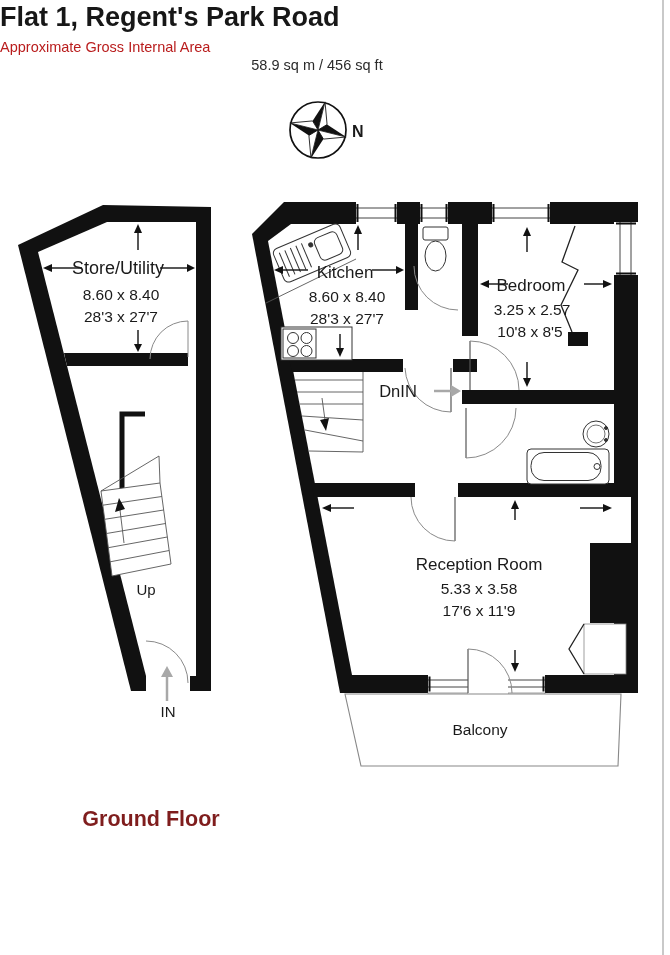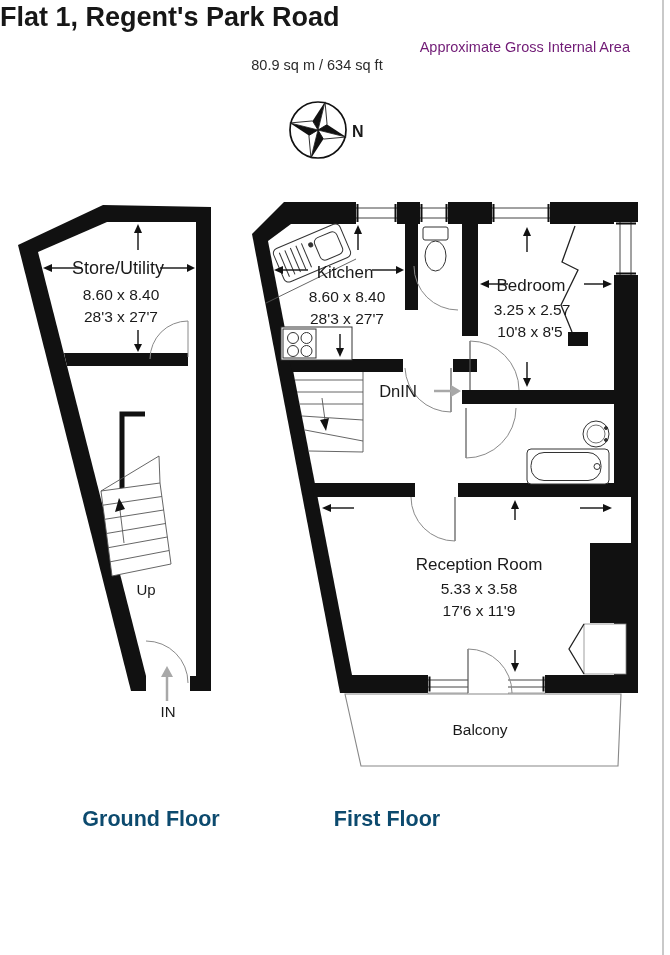--- a/index.html
+++ b/index.html
@@ -1,43 +1,43 @@
 <!DOCTYPE html>
 <html><head>
 <meta charset="utf-8">
 <style>
   html,body{margin:0;padding:0;background:#fff;}
   .page{position:relative;width:670px;height:955px;background:#ffffff;overflow:hidden;
         font-family:"Liberation Sans",sans-serif;color:#1a1a1a;}
   .title{position:absolute;top:2px;left:0;width:596px;text-align:left;
          font-size:27px;font-weight:bold;letter-spacing:0px;color:#171717;}
-  .subtitle{position:absolute;top:39px;left:0;width:630px;text-align:right;
-            font-size:14.5px;color:#701a75;}
+  .subtitle{position:absolute;top:39px;left:0;width:630px;text-align:left;
+            font-size:14.5px;color:#b91c1c;}
   .area{position:absolute;top:57px;left:0;width:634px;text-align:center;
         font-size:14.5px;color:#2b2b2b;}
   .floor-caption{position:absolute;top:807px;transform:translateX(-50%);
-                 font-size:21.5px;font-weight:bold;color:#0c4a6e;white-space:nowrap;}
+                 font-size:21.5px;font-weight:bold;color:#7f1d1d;white-space:nowrap;}
   .caption-ground{left:151px;}
   .caption-first{left:387px;}
   .page-edge{position:absolute;top:0;left:662px;width:2px;height:955px;background:#c9c9c9;}
   svg.plan{position:absolute;top:0;left:0;}
   text{font-family:"Liberation Sans",sans-serif;fill:#1a1a1a;}
   .room-name{font-size:17px;}
   .room-name-lg{font-size:18px;}
   .room-dims{font-size:15.5px;}
   .small-label{font-size:15px;}
 </style>
 </head>
 <body>
 
 <div class="page">
 
   <div class="title">Flat 1, Regent's Park Road</div>
   <div class="subtitle">Approximate Gross Internal Area</div>
-  <div class="area">80.9 sq m / 634 sq ft</div>
+  <div class="area">58.9 sq m / 456 sq ft</div>
 
   <svg class="plan" width="670" height="955" viewBox="0 0 670 955">
 
     <g>
       <circle cx="318" cy="130" r="28" fill="none" stroke="#111" stroke-width="1.7"></circle>
       <g transform="translate(318,130) rotate(14)">
         <g>
           <polygon points="0,-29 0,0 -7.5,-7.5" fill="#111"></polygon>
           <polygon points="0,-29 0,0 7.5,-7.5" fill="#fff" stroke="#111" stroke-width="0.8"></polygon>
         </g>
@@ -285,16 +285,15 @@
       <text x="479" y="594" class="room-dims" text-anchor="middle">5.33 x 3.58</text>
       <text x="479" y="616" class="room-dims" text-anchor="middle">17'6 x 11'9</text>
 
       <text x="398" y="397" font-size="16.5" text-anchor="middle">DnIN</text>
 
       <text x="480" y="735" class="room-dims" text-anchor="middle">Balcony</text>
     </g>
   </svg>
 
   <div class="floor-caption caption-ground">Ground Floor</div>
-  <div class="floor-caption caption-first">First Floor</div>
 
   <div class="page-edge"></div>
 </div>
 
 </body></html>

